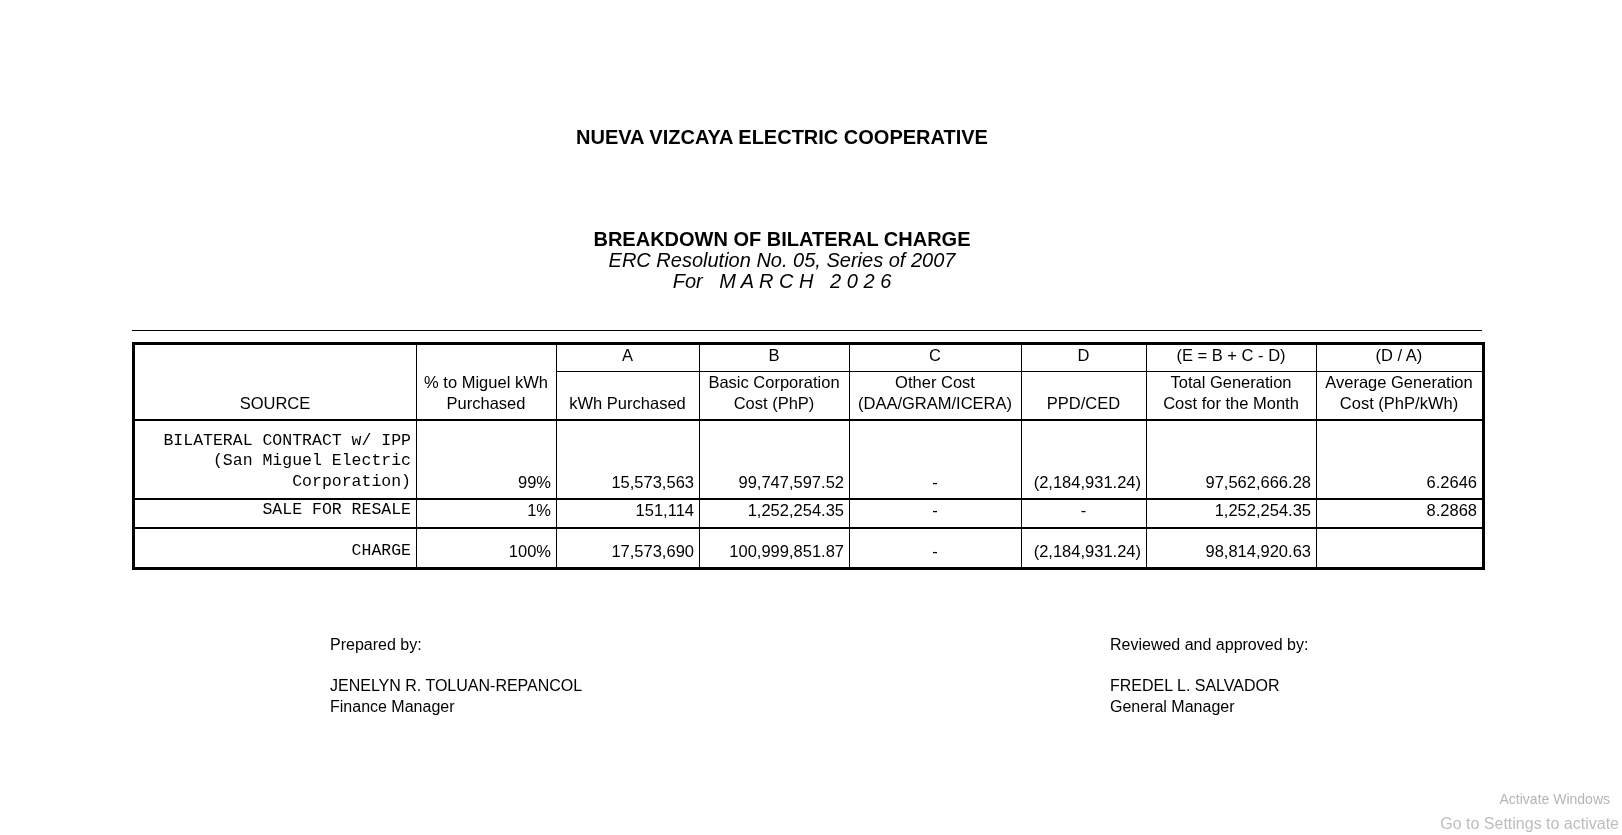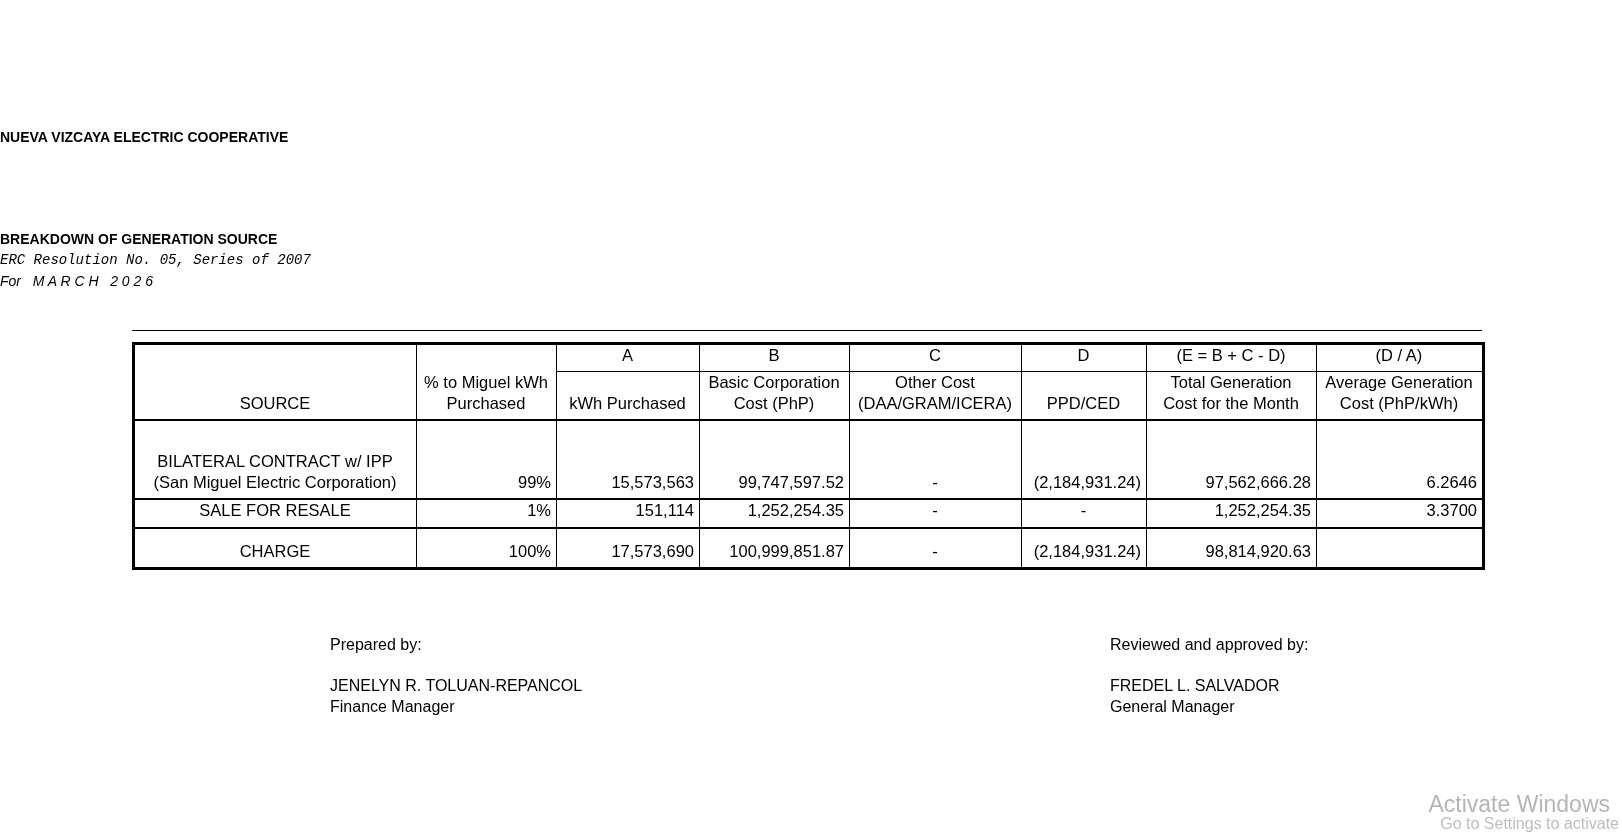--- a/index.html
+++ b/index.html
@@ -3,25 +3,25 @@
 <meta charset="utf-8">
 <style>
   html,body {margin:0; padding:0; background:#fff;}
   .canvas {
     position:relative; width:1622px; height:835px; background:#ffffff;
     font-family:"Liberation Sans", sans-serif; color:#000; overflow:hidden;
   }
 
   
   .headings {position:absolute; left:0; top:0; width:1564px; height:300px;}
-  .headings > div {position:absolute; left:0; width:100%; text-align:left; font-size:14px; line-height:19px;}
+  .headings > div {position:absolute; left:0; width:100%; text-align:center; font-size:20px; line-height:19px;}
   .h-org     {top:128px; font-weight:bold;}
   .h-addr    {top:150px;}
   .h-title   {top:230px; font-weight:bold;}
-  .h-res     {top:251px; font-style:italic;font-family:Liberation Mono, monospace;}
+  .h-res     {top:251px; font-style:italic;}
   .h-period  {top:272px; font-style:italic; white-space:pre;}
 
   
   .pre-rule {position:absolute; left:132px; top:330px; width:1350px; height:0; border-top:1px solid #000;}
 
   
   table.gen {
     position:absolute; left:132px; top:342px; width:1350px;
     border-collapse:collapse; table-layout:fixed;
     border:3px solid #000; font-size:16.5px;
@@ -33,43 +33,43 @@
   tr.r-letter {height:19px;}
   tr.r-label  {height:45px;}
   tr.row-1    {height:79px;}
   tr.row-2    {height:26px;}
   tr.row-3    {height:41px;}
   td.letter {text-align:center; vertical-align:middle; padding:0 2px; line-height:1.05;}
   td.hdr    {text-align:center; white-space:pre-line; padding-bottom:5px;}
   tr.body td {border-top:2px solid #000;}
   td.num  {text-align:right;}
   td.dash {text-align:center;}
-  td.src  {text-align:center; white-space:pre-line;}
+  td.src  {text-align:right; white-space:pre-line;font-family:Liberation Mono, monospace;}
 
   
   .sig {position:absolute; width:420px;}
   .sig-left  {left:330px; top:0;}
   .sig-right {left:1110px; top:0;}
   .sig > div {position:absolute; left:0; width:100%; font-size:16px; line-height:19px;}
   .sig-label {top:635px;}
   .sig-name  {top:676px; font-weight:normal;}
   .sig-title {top:697px;}
 
   
-  .wm-line1 {position:absolute; top:791px; right:12px; font-size:23px; color:#b5b5b5;}
+  .wm-line1 {position:absolute; top:791px; right:12px; font-size:14px; color:#b5b5b5;}
   .wm-line2 {position:absolute; top:815px; right:3px;  font-size:16px; color:#bdbdbd;}
 </style>
 </head>
 <body>
 
 <div class="canvas">
 
   <div class="headings">
     <div class="h-org">NUEVA VIZCAYA ELECTRIC COOPERATIVE</div>
-    <div class="h-title">BREAKDOWN OF GENERATION SOURCE</div>
+    <div class="h-title">BREAKDOWN OF BILATERAL CHARGE</div>
     <div class="h-res">ERC Resolution No. 05, Series of 2007</div>
     <div class="h-period">For   M A R C H   2 0 2 6</div>
   </div>
 
   <div class="pre-rule"></div>
 
   <table class="gen">
     <colgroup>
       <col style="width:283px">
         <col style="width:140px">
@@ -118,21 +118,21 @@
       </tr>
 
       <tr class="body row-2">
         <td class="src">SALE FOR RESALE</td>
         <td class="num">1%</td>
         <td class="num">151,114</td>
         <td class="num">1,252,254.35</td>
         <td class="dash">-</td>
         <td class="dash">-</td>
         <td class="num">1,252,254.35</td>
-        <td class="num">3.3700</td>
+        <td class="num">8.2868</td>
       </tr>
 
       <tr class="body row-3">
         <td class="src">CHARGE</td>
         <td class="num">100%</td>
         <td class="num">17,573,690</td>
         <td class="num">100,999,851.87</td>
         <td class="dash">-</td>
         <td class="num">(2,184,931.24)</td>
         <td class="num">98,814,920.63</td>

